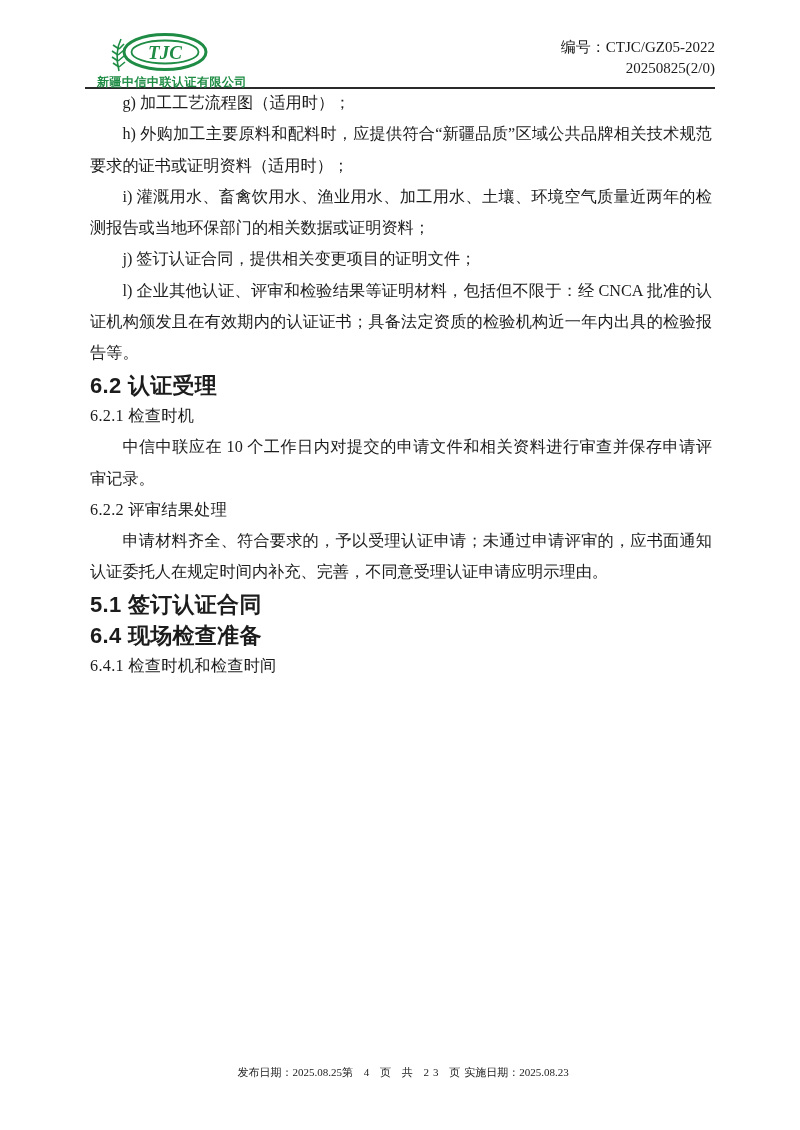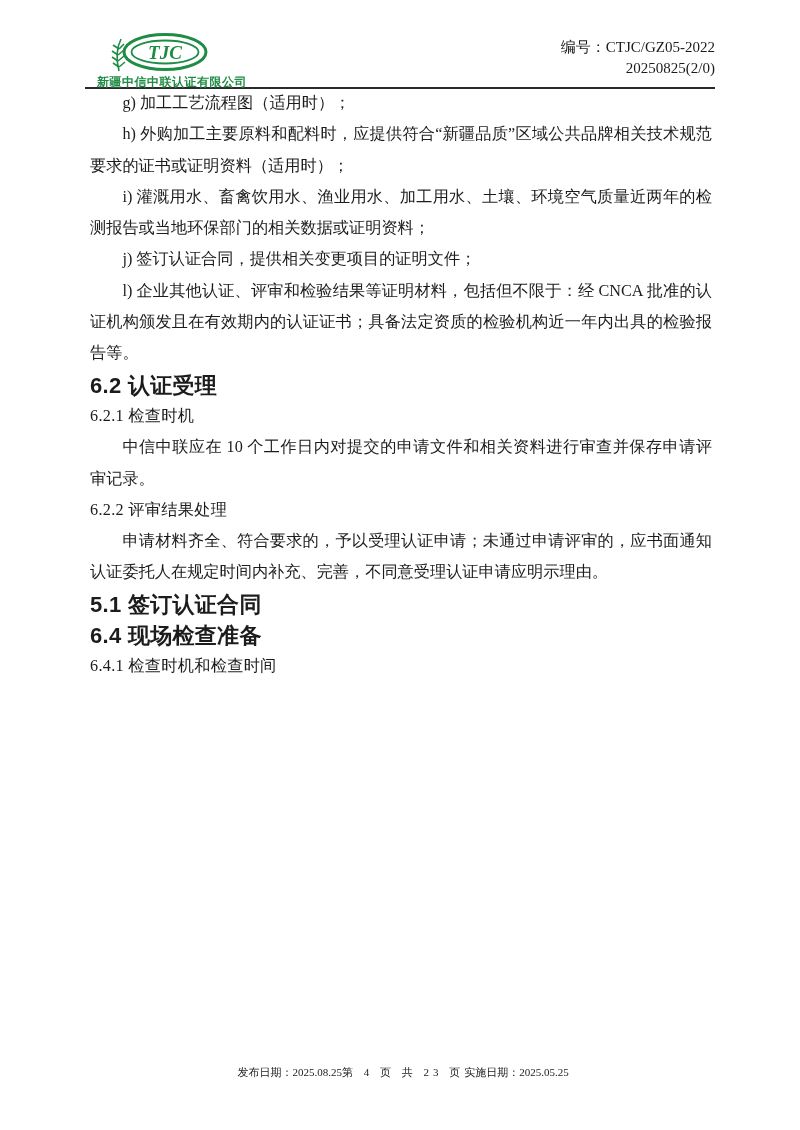--- a/index.html
+++ b/index.html
@@ -124,16 +124,16 @@
       <p class="subheading">6.2.2 评审结果处理</p>
       <p class="para">申请材料齐全、符合要求的，予以受理认证申请；未通过申请评审的，应书面通知认证委托人在规定时间内补充、完善，不同意受理认证申请应明示理由。</p>
       <p class="heading">5.1 签订认证合同</p>
       <p class="heading">6.4 现场检查准备</p>
       <p class="subheading">6.4.1 检查时机和检查时间</p>
     </div>
 
   <div class="footer">
     <span>发布日期：2025.08.25</span>
     <span class="page-info">第 4 页 共 23 页</span>
-    <span>实施日期：2025.05.25</span>
+    <span>实施日期：2025.08.23</span>
   </div>
 
 </div>
 
 </body></html>

